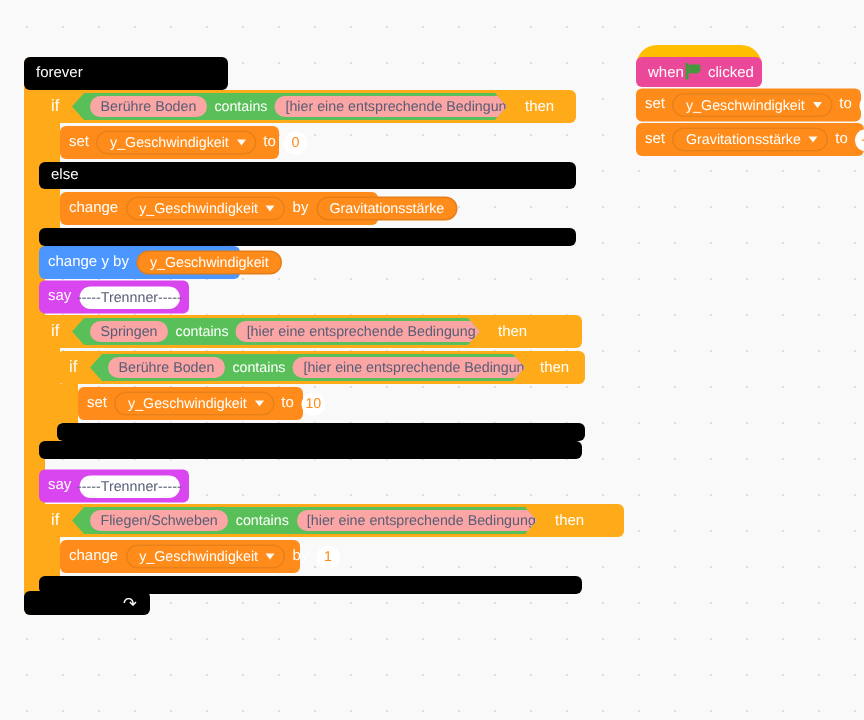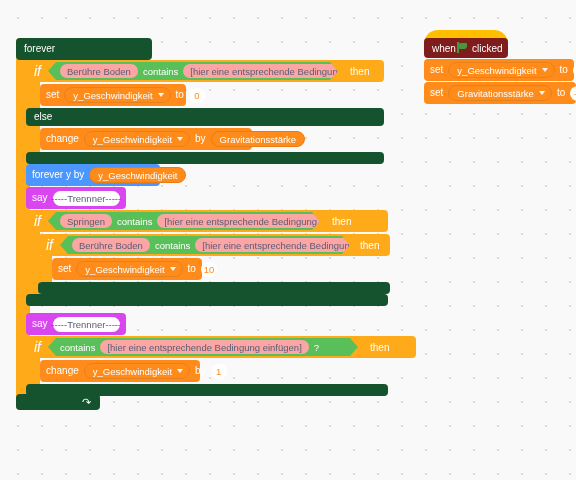--- a/index.html
+++ b/index.html
@@ -14,21 +14,21 @@
     position:relative;
   }
   .canvas{position:absolute;inset:0;}
   .lbl{color:#ffffff;font-size:10px;line-height:1;white-space:nowrap;}
   
   .data{background:#ff8c1a;}
   
   .motion{background:#4c97ff;}
   
   .looks{background:#d946ef;}
-  .cbar{position:absolute;background:#14532d;border-radius:4px;}
+  .cbar{position:absolute;background:#000000;border-radius:4px;}
   .cspine{position:absolute;width:14px;background:#ffab19;}
 
   
   .stack{position:absolute;height:22px;border-radius:4px;display:flex;
          align-items:center;padding:0 6px;gap:5px;box-sizing:border-box;}
 
   
   .reporter{background:#ff8c1a;border-radius:11px;height:16px;
             display:inline-flex;align-items:center;padding:0 8px;
             color:#fff;font-size:9.5px;white-space:nowrap;
@@ -55,24 +55,24 @@
        color:#fff;font-size:9.5px;}
   .hex .pill{background:#fca5a5;color:#575e75;border-radius:9px;height:14px;
              display:inline-flex;align-items:center;padding:0 7px;font-size:9.5px;
              white-space:nowrap;}
   .hex .pill.wide{color:#575e75;}
   .hex .qm{color:#ffffff;font-size:9.5px;}
 
   
   .ifhdr{position:absolute;height:26px;background:#ffab19;border-radius:4px;
          display:flex;align-items:center;box-sizing:border-box;}
-  .ifhdr .kw{color:#fff;font-size:14px;font-style:italic;}
-
-  
-  .hat{position:absolute;background:#7f1d1d;border-radius:4px;text-align:center;}
+  .ifhdr .kw{color:#fff;font-size:11px;}
+
+  
+  .hat{position:absolute;background:#ec4899;border-radius:4px;text-align:center;}
   .hatcap{position:absolute;background:#ffbf00;border-radius:18px 18px 0 0;}
   .flag{display:inline-block;position:relative;width:10px;height:11px;}
   .flag .pole{position:absolute;left:0;top:0;width:1.5px;height:11px;background:#45993d;}
   .flag .cloth{position:absolute;left:1.5px;top:0.5px;width:8px;height:6px;background:#45993d;
                border-radius:1px 1px 3px 1px;}
 
   .loopicon{position:absolute;color:#fff;font-size:11px;}
 </style>
 </head>
 <body>
@@ -120,21 +120,21 @@
       <span>y_Geschwindigkeit</span>
       <i class="caret"></i>
     </span>
     <span class="lbl">by</span>
     <span class="reporter">Gravitationsstärke</span>
   </div>
 
   <div class="cbar" style="left:26px;top:152px;width:358px;height:12px;"></div>
 
   <div class="stack motion" style="left:26px;top:164px;width:134px;">
-    <span class="lbl">forever y by</span>
+    <span class="lbl">change y by</span>
     <span class="reporter">y_Geschwindigkeit</span>
   </div>
 
   <div class="stack looks" style="left:26px;top:187px;width:100px;">
     <span class="lbl">say</span>
     <span class="inputoval txt">-----Trennner-----</span>
   </div>
 
   <div class="ifhdr" style="left:26px;top:210px;width:362px;height:22px;">
     <span class="kw" style="margin-left:8px;">if</span>
@@ -178,20 +178,21 @@
 
   <div class="stack looks" style="left:26px;top:313px;width:100px;">
     <span class="lbl">say</span>
     <span class="inputoval txt">-----Trennner-----</span>
   </div>
 
   <div class="ifhdr" style="left:26px;top:336px;width:390px;height:22px;">
     <span class="kw" style="margin-left:8px;">if</span>
   </div>
   <div class="hex" style="left:48px;top:338px;width:310px;">
+    <span class="pill">Fliegen/Schweben</span>
     <span>contains</span>
     <span class="pill wide">[hier eine entsprechende Bedingung einfügen]</span>
     <span class="qm">?</span>
   </div>
   <span class="lbl" style="position:absolute;left:370px;top:343px;">then</span>
 
   <div class="cspine" style="left:26px;top:358px;width:14px;height:26px;"></div>
 
   <div class="stack data" style="left:40px;top:360px;width:160px;">
     <span class="lbl">change</span>

